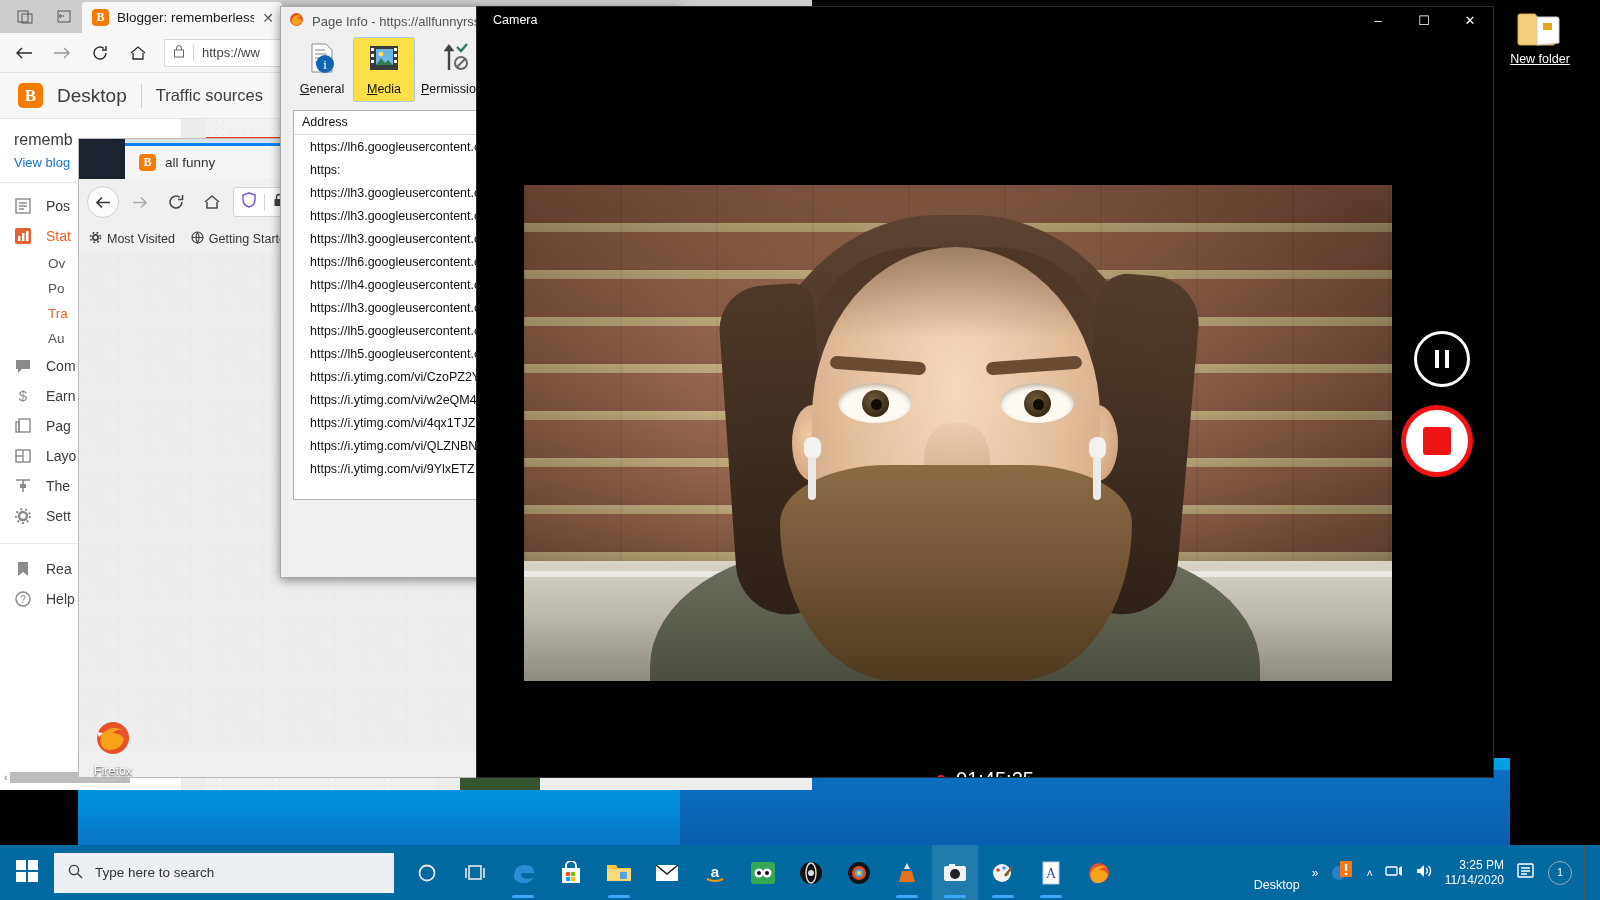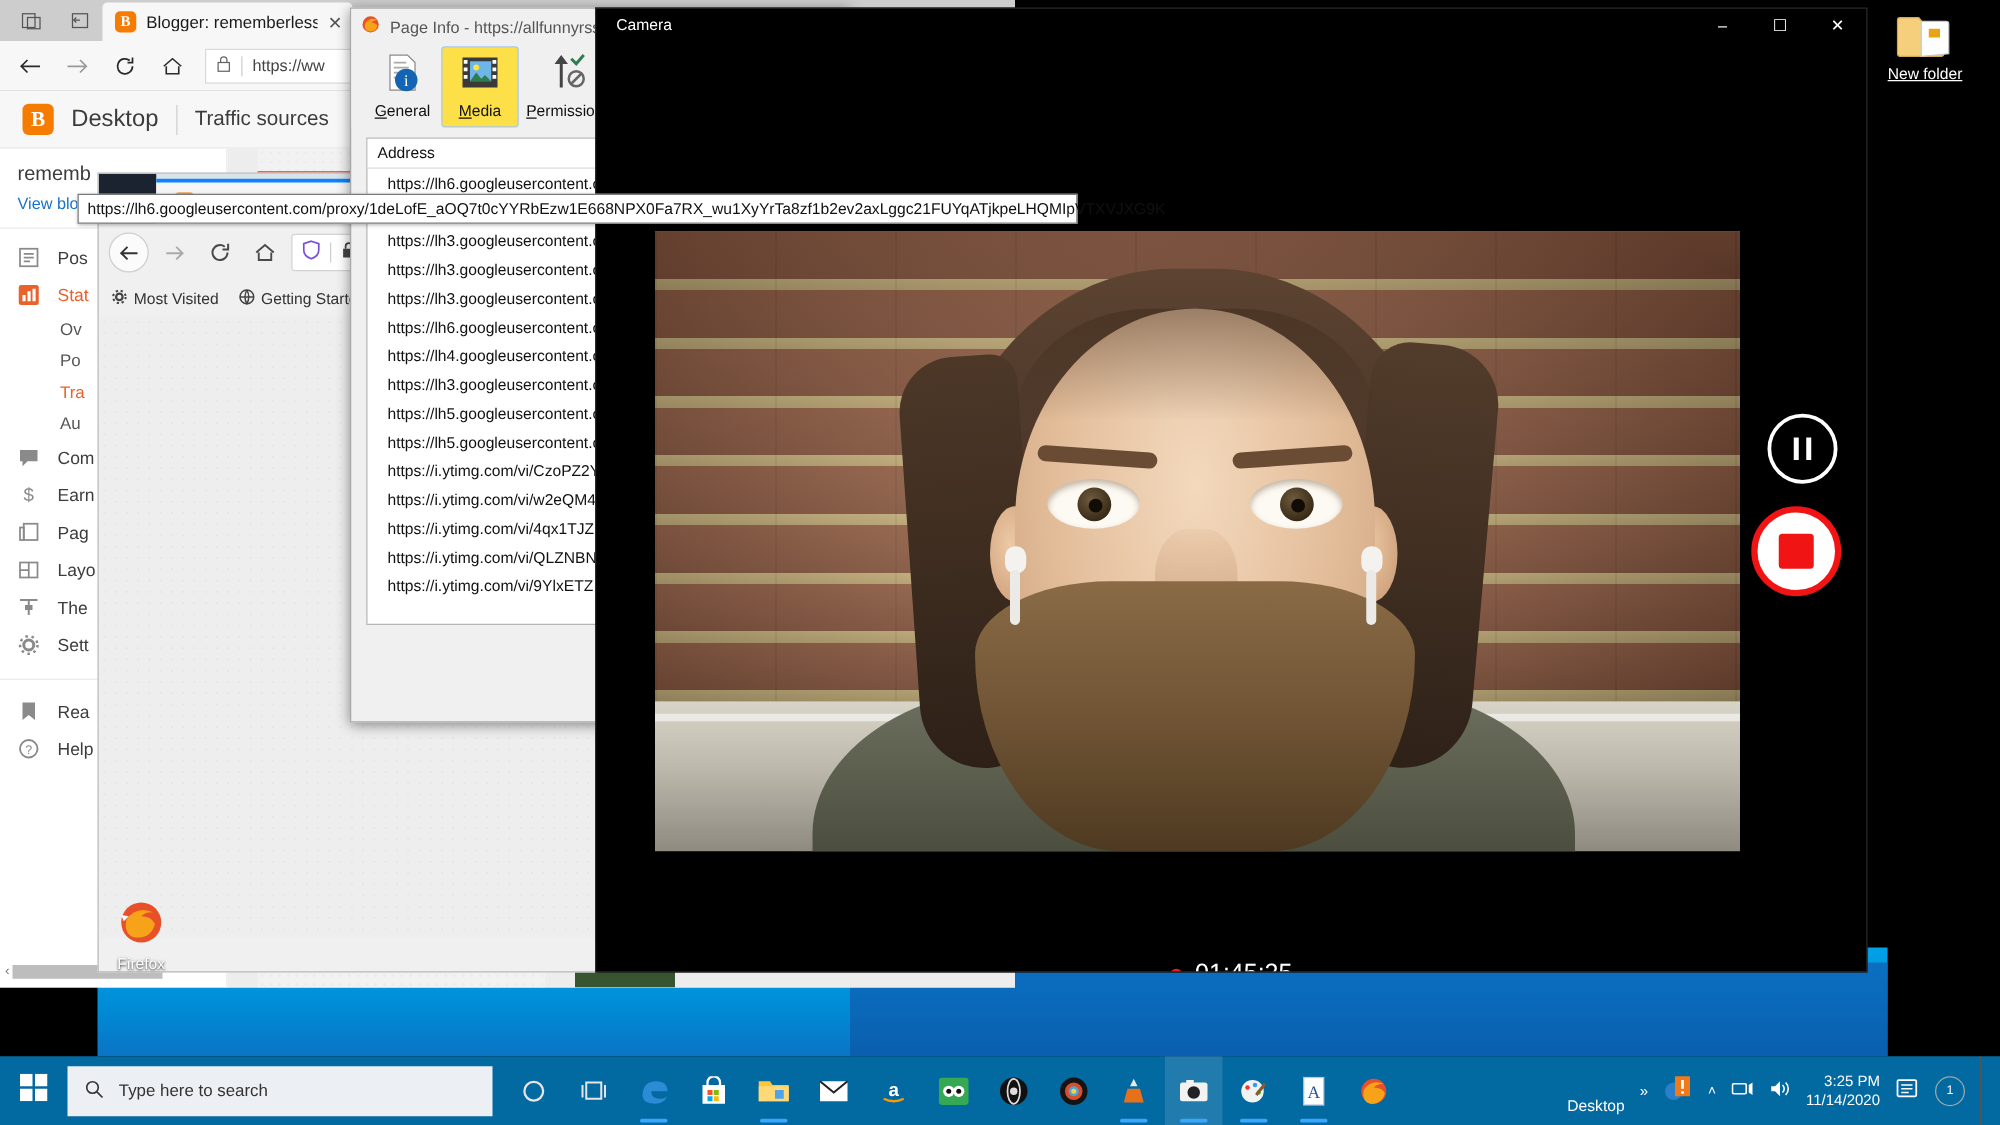--- a/index.html
+++ b/index.html
@@ -769,21 +769,20 @@
         <div class="pi-row">https://i.ytimg.com/vi/CzoPZ2Y</div>
         <div class="pi-row">https://i.ytimg.com/vi/w2eQM4</div>
         <div class="pi-row">https://i.ytimg.com/vi/4qx1TJZ</div>
         <div class="pi-row">https://i.ytimg.com/vi/QLZNBN</div>
         <div class="pi-row">https://i.ytimg.com/vi/9YlxETZ</div>
       </div>
     </div>
     <div class="pi-bottom"></div>
   </div>
 
-  <div class="pi-tooltip">https://lh6.googleusercontent.com/proxy/1deLofE_aOQ7t0cYYRbEzw1E668NPX0Fa7RX_wu1XyYrTa8zf1b2ev2axLggc21FUYqATjkpeLHQMIpVTXVJXG9K</div>
 
   <div class="cam-win">
     <div class="cam-title">
       <span>Camera</span>
       <span class="cam-btns">
         <span class="cam-btn">–</span>
         <span class="cam-btn">☐</span>
         <span class="cam-btn">✕</span>
       </span>
     </div>

